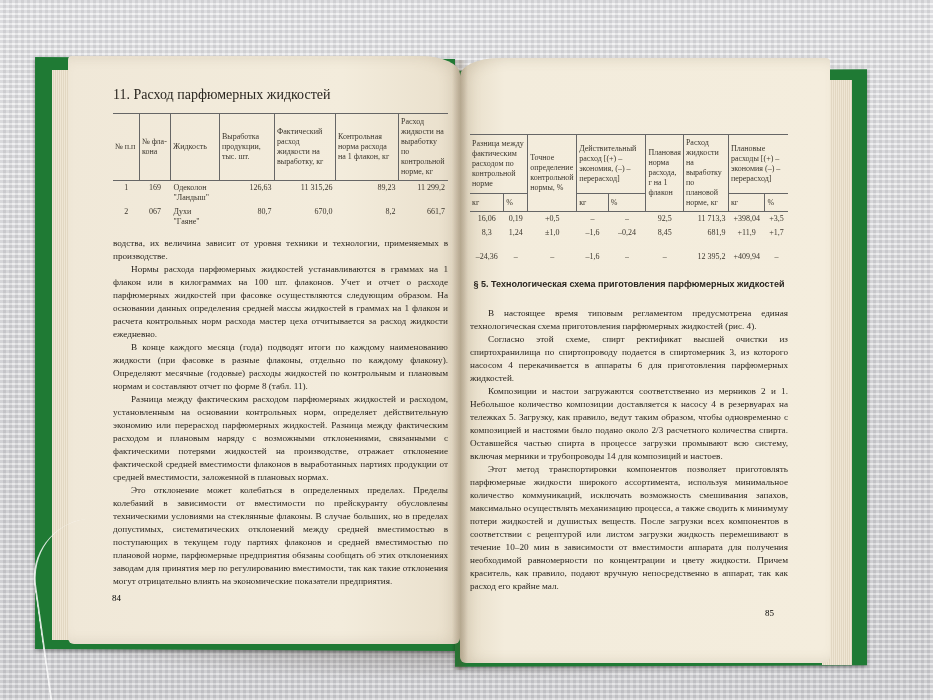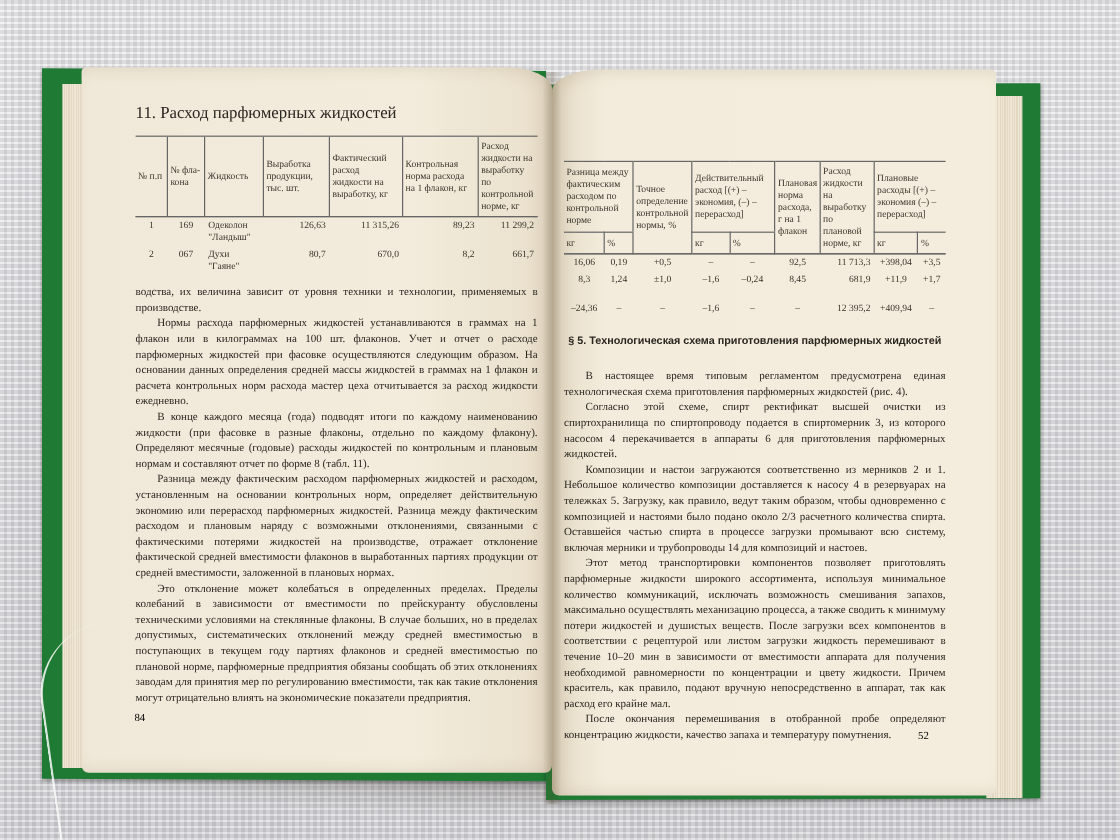--- a/index.html
+++ b/index.html
@@ -185,17 +185,16 @@
         <td class="ctr">+409,94</td>
         <td class="ctr">–</td>
       </tr>
     </tbody>
   </table>
   <div class="section-head">§ 5. Технологическая схема приготовления парфюмерных жидкостей</div>
   <p>В настоящее время типовым регламентом предусмотрена единая технологическая схема приготовления парфюмерных жидкостей (рис. 4).</p>
   <p>Согласно этой схеме, спирт ректификат высшей очистки из спиртохранилища по спиртопроводу подается в спиртомерник 3, из которого насосом 4 перекачивается в аппараты 6 для приготовления парфюмерных жидкостей.</p>
   <p>Композиции и настои загружаются соответственно из мерников 2 и 1. Небольшое количество композиции доставляется к насосу 4 в резервуарах на тележках 5. Загрузку, как правило, ведут таким образом, чтобы одновременно с композицией и настоями было подано около 2/3 расчетного количества спирта. Оставшейся частью спирта в процессе загрузки промывают всю систему, включая мерники и трубопроводы 14 для композиций и настоев.</p>
   <p>Этот метод транспортировки компонентов позволяет приготовлять парфюмерные жидкости широкого ассортимента, используя минимальное количество коммуникаций, исключать возможность смешивания запахов, максимально осуществлять механизацию процесса, а также сводить к минимуму потери жидкостей и душистых веществ. После загрузки всех компонентов в соответствии с рецептурой или листом загрузки жидкость перемешивают в течение 10–20 мин в зависимости от вместимости аппарата для получения необходимой равномерности по концентрации и цвету жидкости. Причем краситель, как правило, подают вручную непосредственно в аппарат, так как расход его крайне мал.</p>
-  <p>После окончания перемешивания в отобранной пробе определяют концентрацию жидкости, качество запаха и температуру помутнения.</p>
 </div>
-<div class="pageno right">52</div>
+<div class="pageno right">85</div>
 
 <div class="ribbon"></div>
 
 </body></html>

